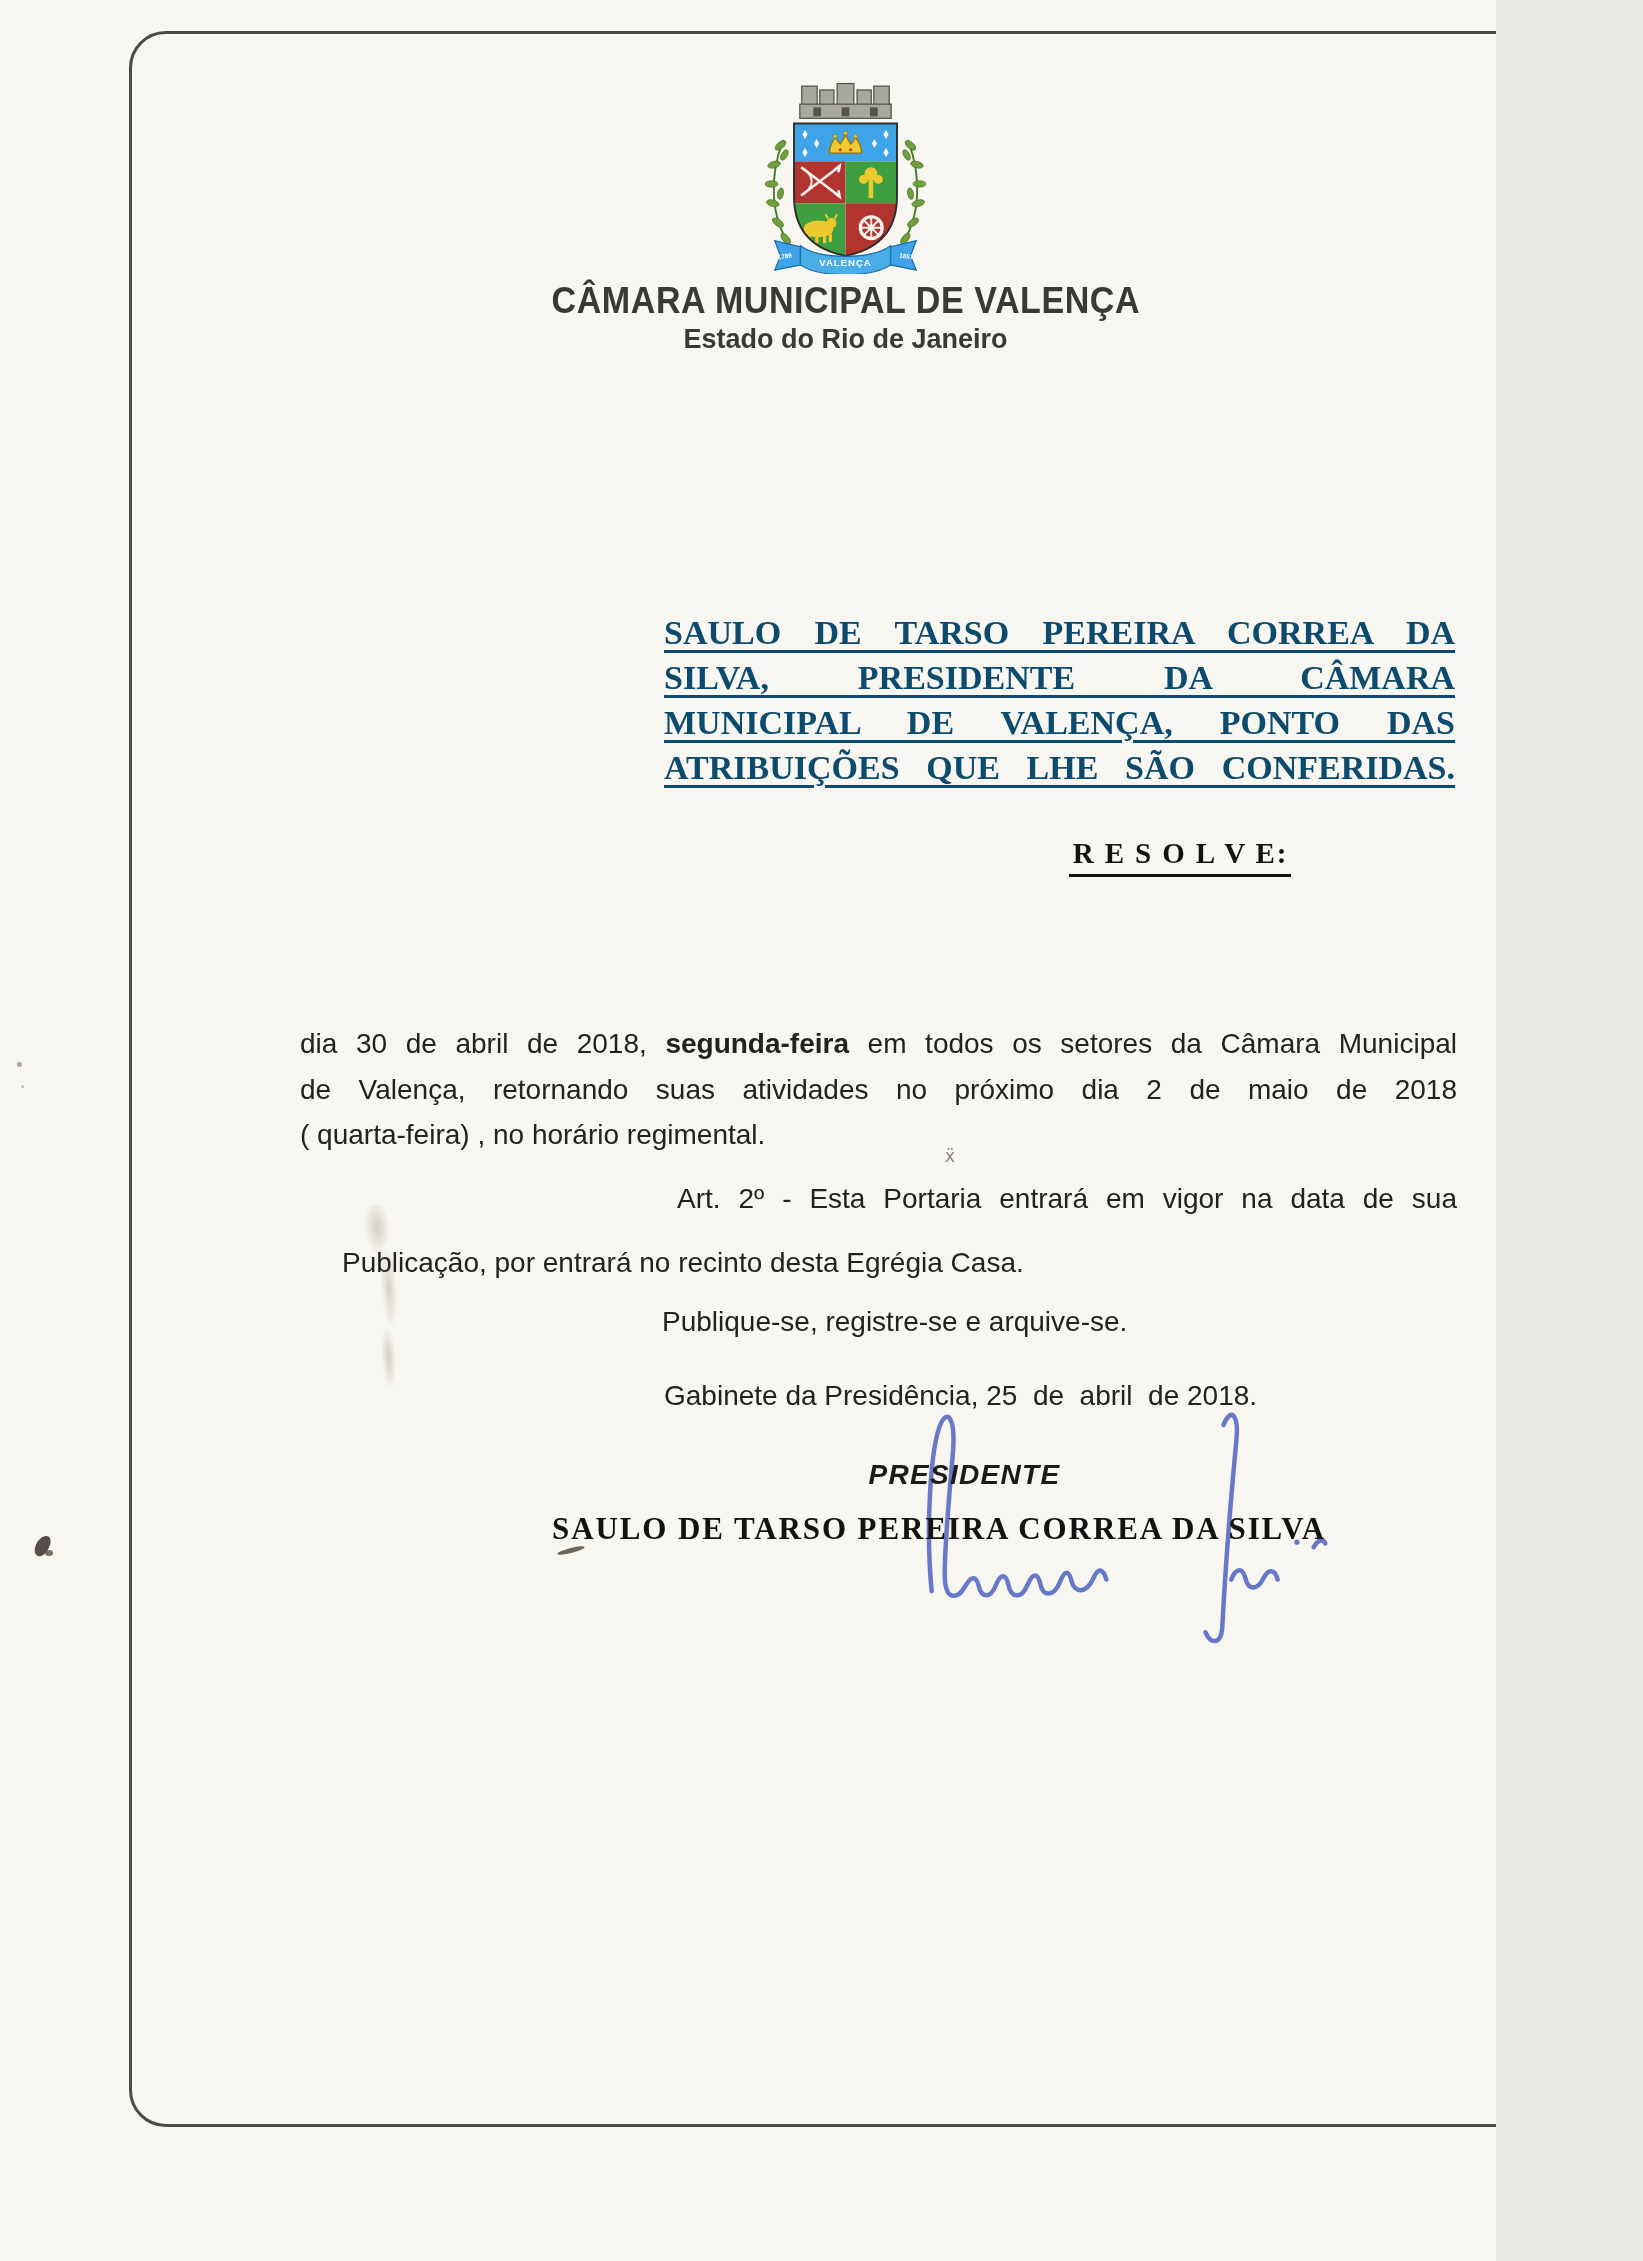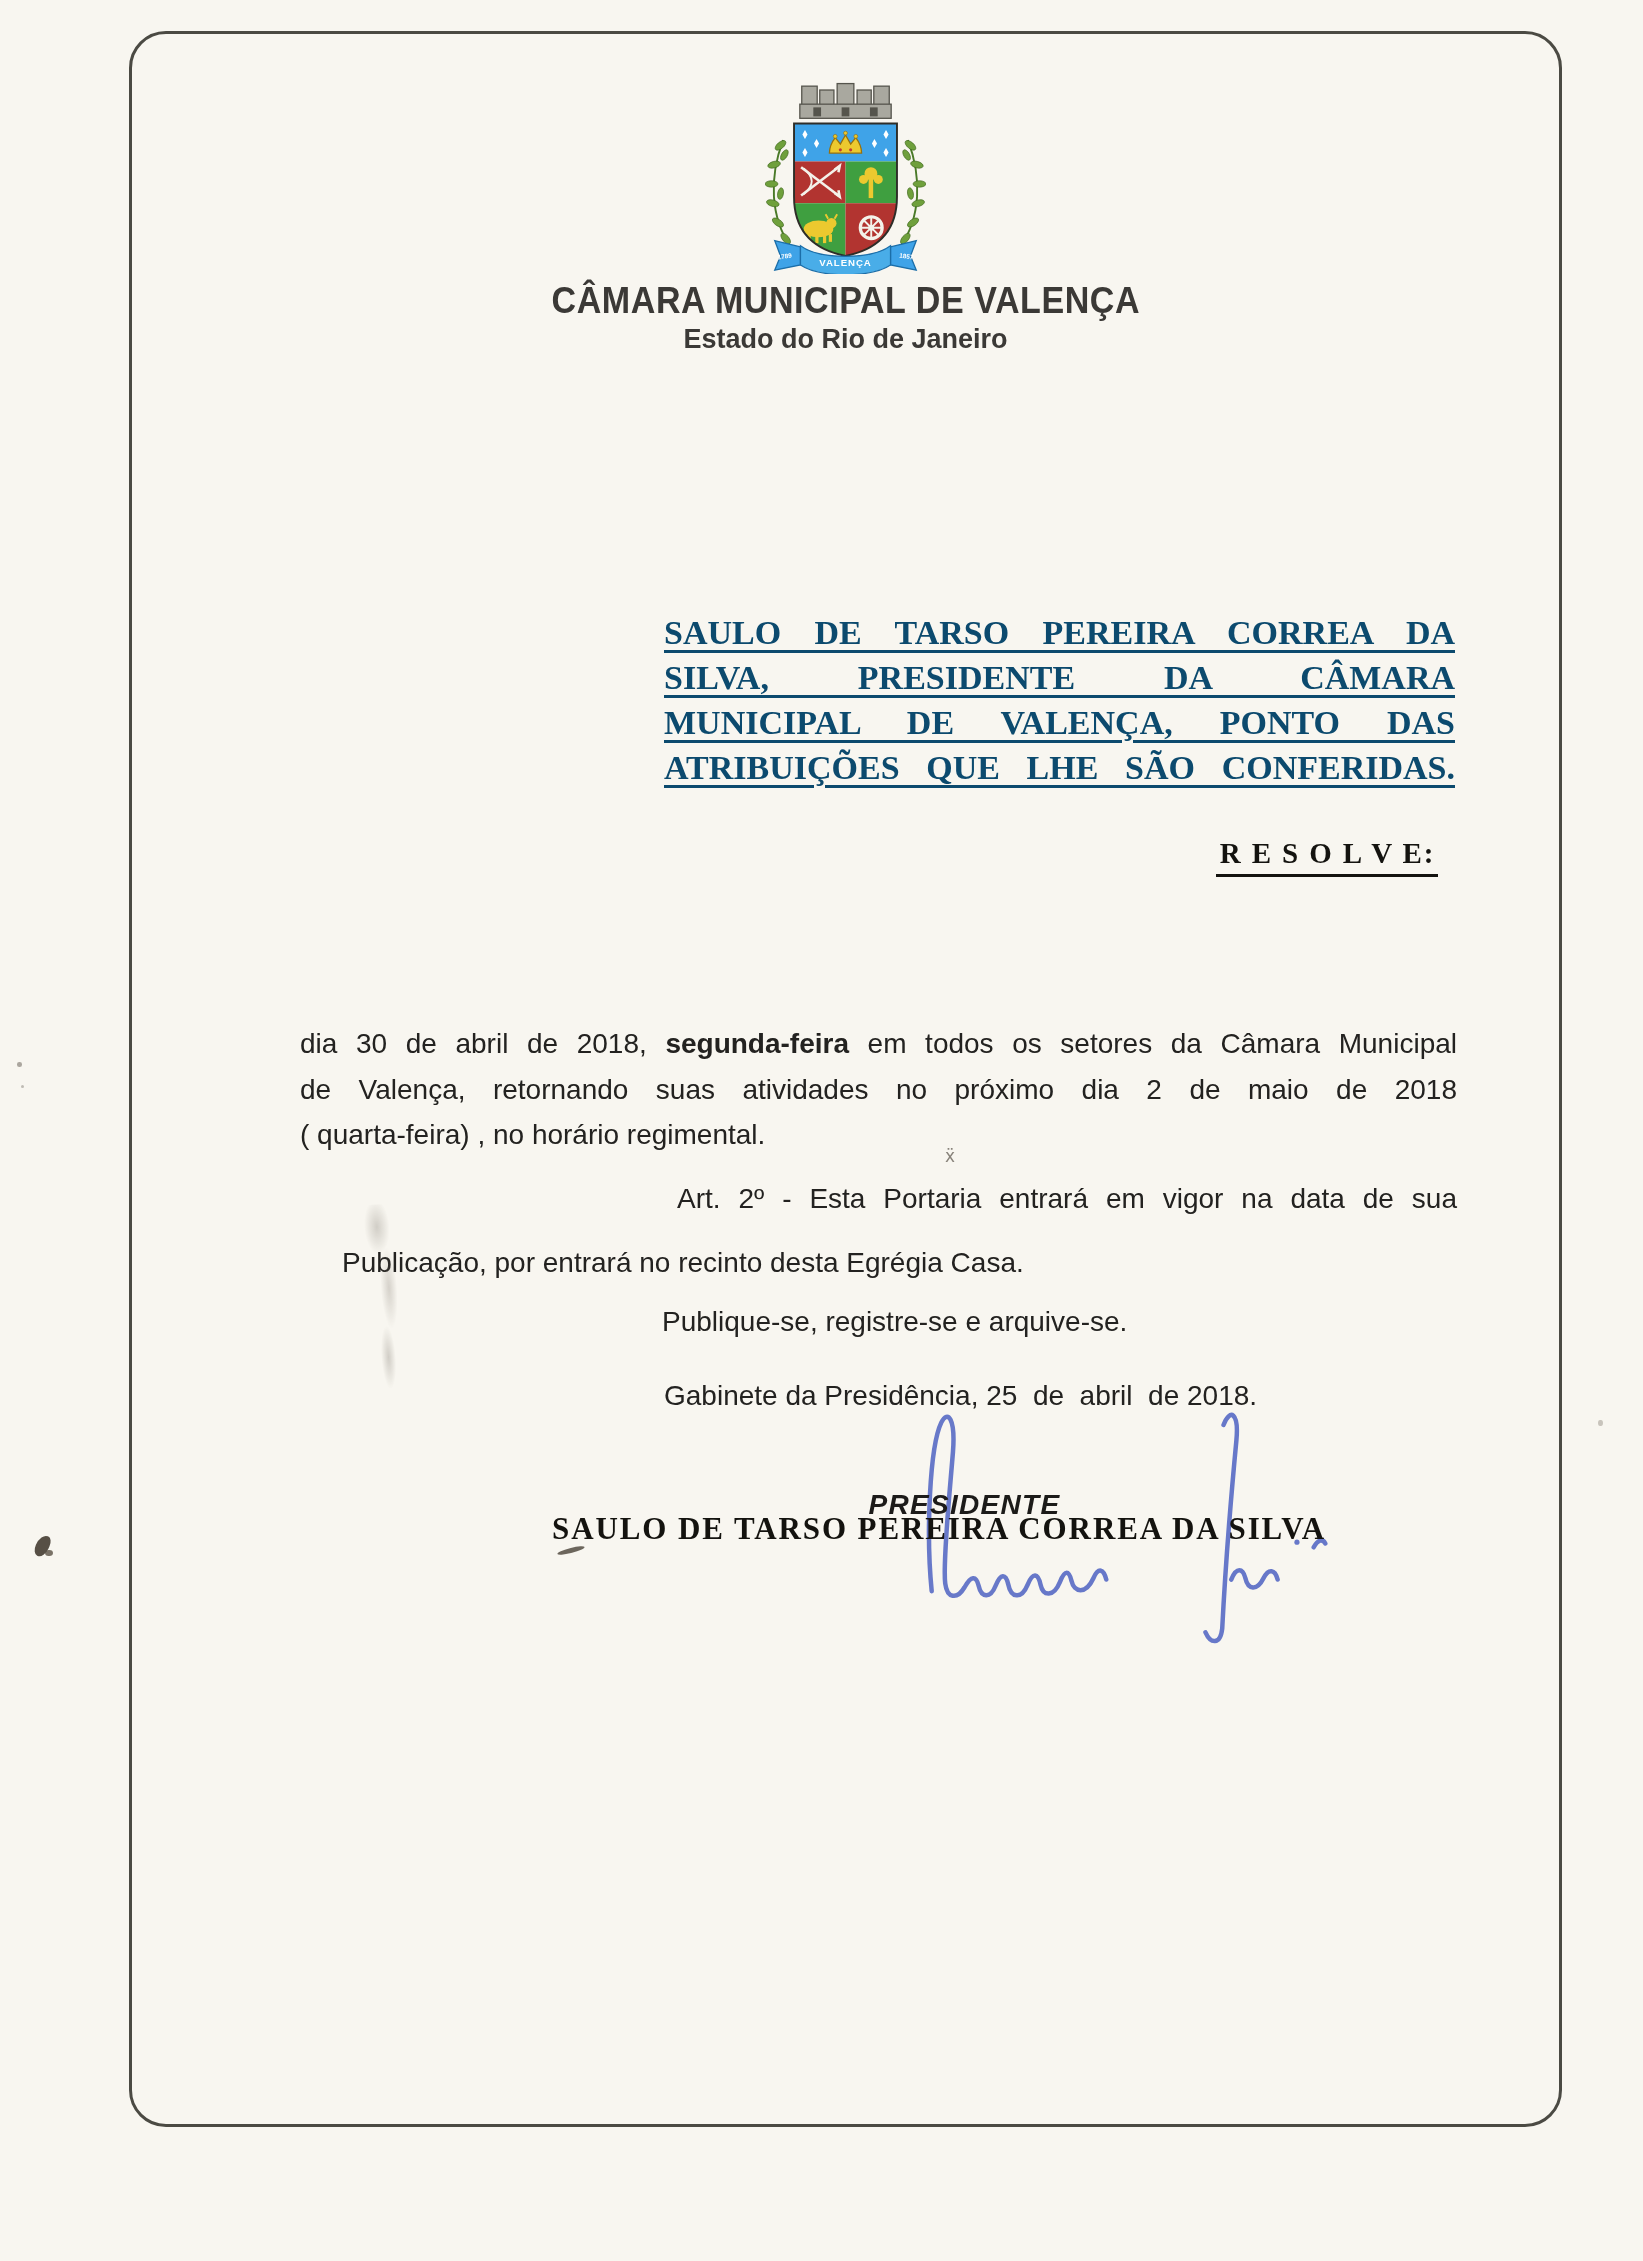--- a/index.html
+++ b/index.html
@@ -1,18 +1,18 @@
 <!DOCTYPE html>
 <html style="font-size:10.3px"><head>
 <meta charset="utf-8">
 <style>
   html,body{margin:0;padding:0;background:#e9e7e1;}
   .page{
     position:relative;
-    width:1643px;height:2261px;
+    width:1496px;height:2261px;
     background:#f8f6f0;
     overflow:hidden;
     font-family:"Liberation Sans","DejaVu Sans",sans-serif;
     color:#1e1d1b;
   }
   .frame{
     position:absolute;left:129px;top:31px;
     width:1427px;height:2090px;
     border:3.2px solid #4b4a43;
     border-radius:37px;
@@ -66,21 +66,21 @@
   .close-line{position:absolute;font-size:28px;line-height:45px;color:#232220;white-space:pre-wrap;}
   
   .sig-svg{position:absolute;left:896px;top:1385px;width:503px;height:277px;}
   .sig-name{
     position:absolute;left:552px;top:1511px;
     font-family:"Liberation Serif","DejaVu Serif",serif;
     font-weight:700;font-size:31px;line-height:36px;letter-spacing:1.9px;color:#14130f;
     white-space:pre;
   }
   .sig-role{
-    position:absolute;left:552px;top:1489px;width:825px;text-align:center;
+    position:absolute;left:552px;top:1459px;width:825px;text-align:center;
     font-style:italic;font-weight:700;font-size:28px;line-height:32px;color:#1c1b19;
     letter-spacing:1.3px;
   }
   
   .artifact{position:absolute;pointer-events:none;}
   .blob{
     left:36px;top:1535px;width:13px;height:22px;background:#453d32;
     border-radius:60% 40% 55% 45%;transform:rotate(24deg);opacity:.9;
   }
   .blob2{left:45px;top:1550px;width:7.7px;height:6.4px;background:#5a5145;border-radius:50%;opacity:.8;}

